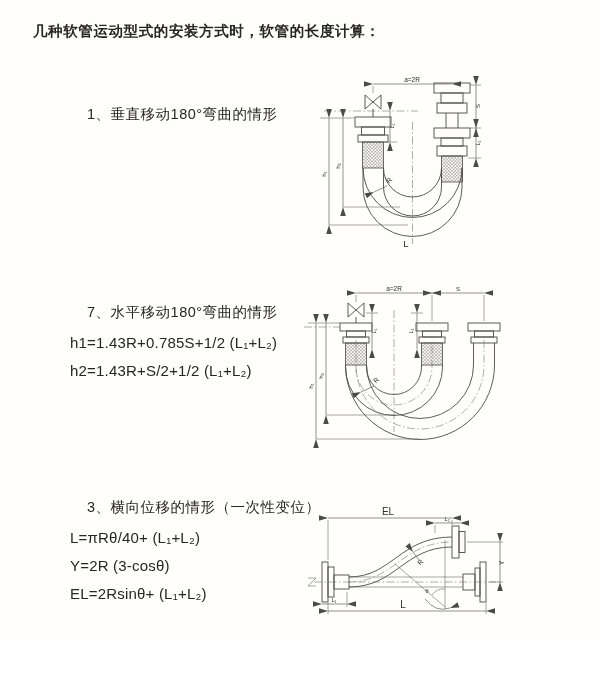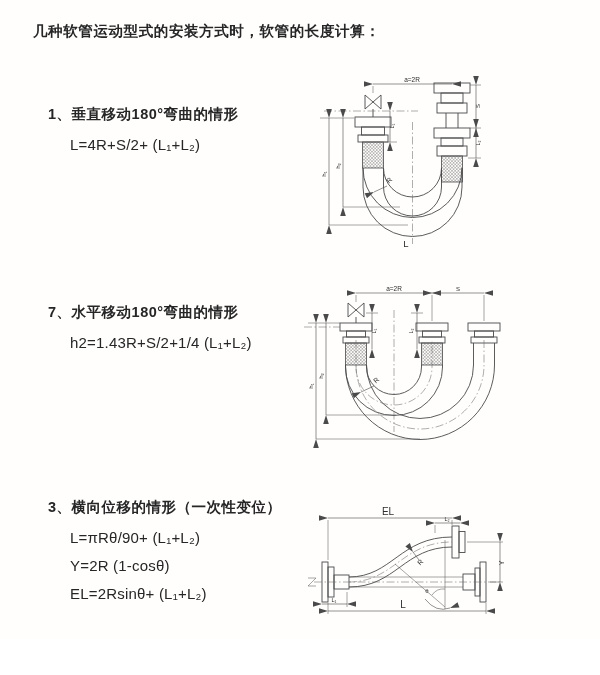--- a/index.html
+++ b/index.html
@@ -1,20 +1,20 @@
 <!DOCTYPE html>
 <html><head>
 <meta charset="utf-8">
 <style>
   html,body{margin:0;padding:0;background:#ffffff;}
   .page{position:relative;width:600px;height:639px;background:#fffefd;overflow:hidden;
         font-family:"Liberation Sans","DejaVu Sans",sans-serif;color:#262626;}
   .title{position:absolute;left:33px;top:22px;font-size:14.5px;font-weight:600;letter-spacing:.6px;}
   .sec{position:absolute;left:48px;}
-  .heading{font-size:14.5px;font-weight:700;letter-spacing:.5px;}
+  .heading{font-size:14.5px;font-weight:400;letter-spacing:.5px;margin-left:39px;}
   .formulas{margin:12px 0 0 22px;}
   .formula{font-size:15px;margin-bottom:11px;letter-spacing:.2px;white-space:pre;}
   .diag{position:absolute;}
   svg line,svg path,svg rect{stroke:#4a4a4a;fill:none;stroke-width:.9;}
   svg .thin{stroke-width:.55;stroke:#5c5c5c;}
   svg .dim{stroke-width:.6;stroke:#4a4a4a;marker-start:url(#m1);marker-end:url(#m1);}
   svg .lead{stroke-width:.6;stroke:#4a4a4a;marker-end:url(#m1);}
   svg .cl{stroke-width:.55;stroke:#6a6a6a;stroke-dasharray:8 2.5 1.5 2.5;}
   svg .braid{fill:url(#p1);stroke-width:.8;}
   svg text{fill:#2e2e2e;stroke:none;font-family:"Liberation Sans","DejaVu Sans",sans-serif;}
@@ -23,36 +23,36 @@
 </head>
 <body>
 
 <div class="page">
 
   <div class="title">几种软管运动型式的安装方式时，软管的长度计算：</div>
 
   <section class="sec" style="top:105px">
     <div class="heading">1、垂直移动180°弯曲的情形</div>
     <div class="formulas">
-      <div class="formula">L=4R+S/2+ (L₁+L₂)</div>
     </div>
   </section>
 
   <section class="sec" style="top:303px">
     <div class="heading">7、水平移动180°弯曲的情形</div>
     <div class="formulas">
-      <div class="formula">h2=1.43R+S/2+1/4 (L₁+L₂)</div>
+      <div class="formula">h1=1.43R+0.785S+1/2 (L₁+L₂)</div>
+      <div class="formula">h2=1.43R+S/2+1/2 (L₁+L₂)</div>
     </div>
   </section>
 
   <section class="sec" style="top:498px">
     <div class="heading">3、横向位移的情形（一次性变位）</div>
     <div class="formulas">
-      <div class="formula">L=πRθ/90+ (L₁+L₂)</div>
-      <div class="formula">Y=2R (1-cosθ)</div>
+      <div class="formula">L=πRθ/40+ (L₁+L₂)</div>
+      <div class="formula">Y=2R (3-cosθ)</div>
       <div class="formula">EL=2Rsinθ+ (L₁+L₂)</div>
     </div>
   </section>
 
   <svg class="diag" style="left:300px;top:70px" width="200" height="190" viewBox="0 0 200 190">
     <defs>
       <marker id="m1" markerUnits="userSpaceOnUse" markerWidth="10" markerHeight="8" viewBox="0 0 10 8" refX="0.5" refY="4" orient="auto-start-reverse">
         <path class="fill" d="M0.5,4 L9.5,1.2 L9.5,6.8 Z"></path>
       </marker>
       <pattern id="p1" width="3.2" height="3.2" patternUnits="userSpaceOnUse">

